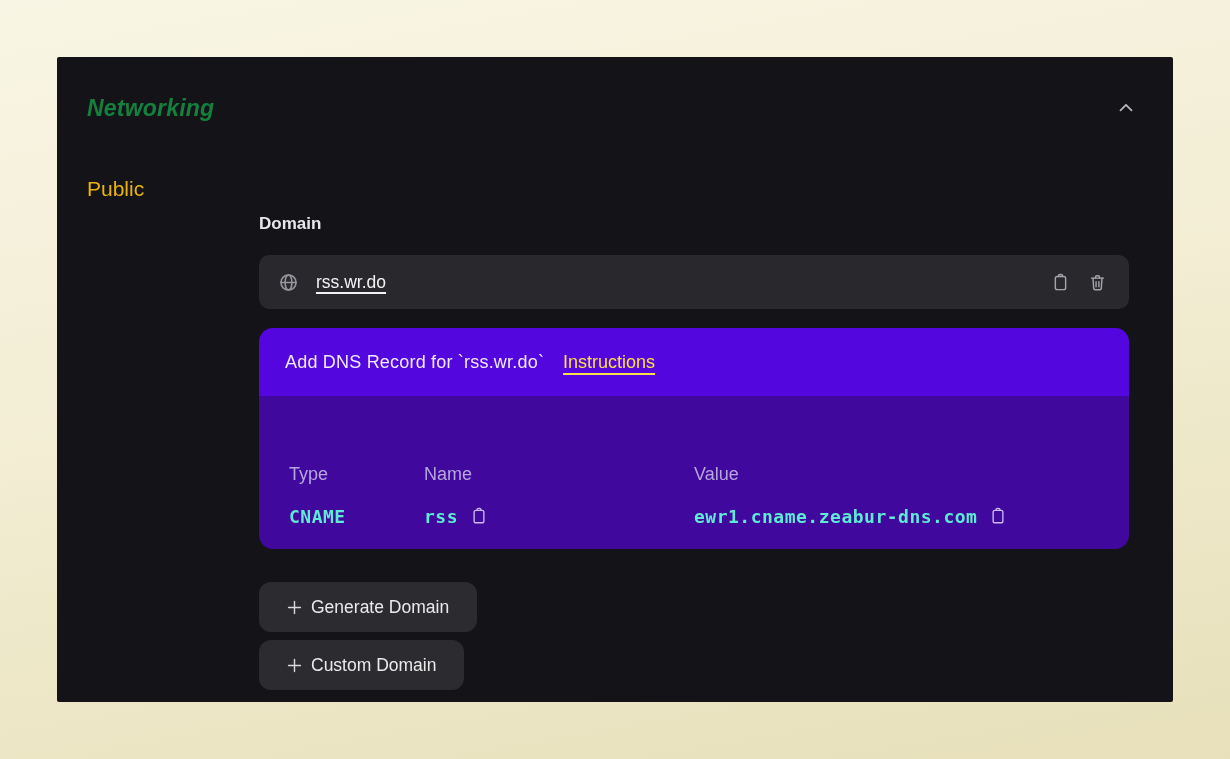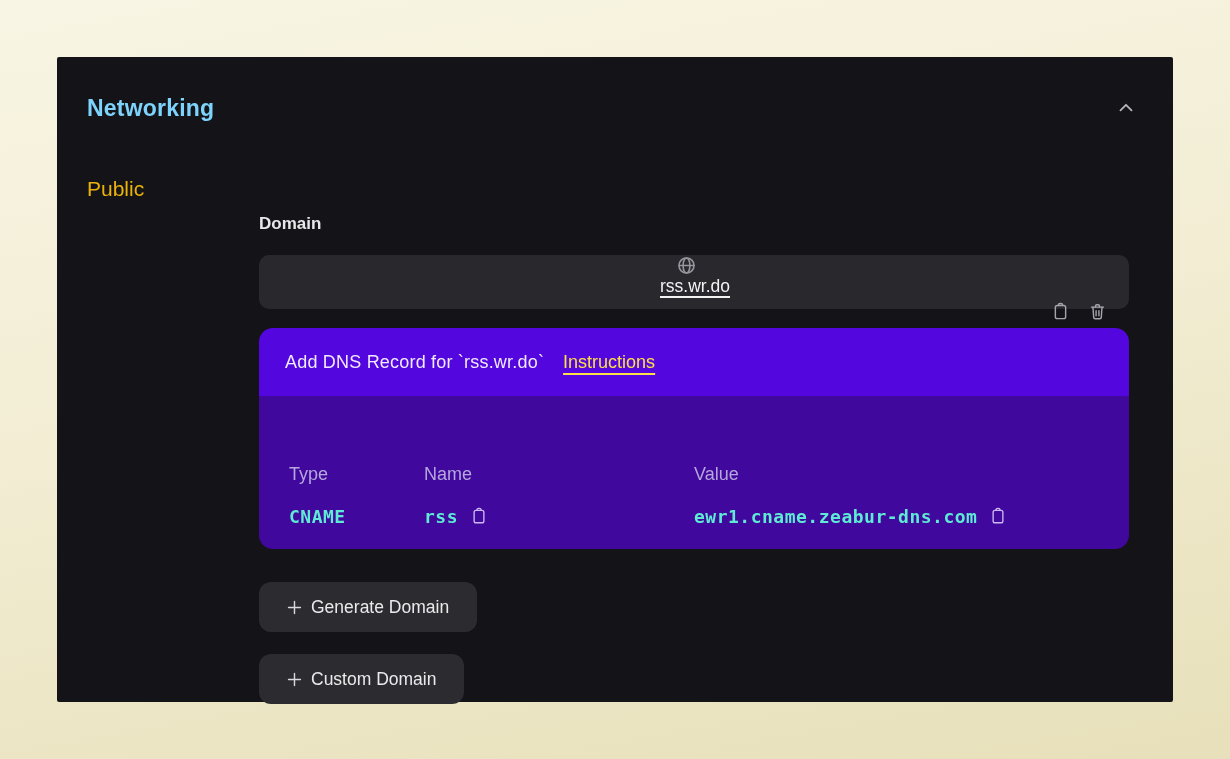--- a/index.html
+++ b/index.html
@@ -20,22 +20,23 @@
   .card-header {
     display: flex;
     align-items: center;
     justify-content: space-between;
     padding: 36px 34px 0 30px;
   }
   .panel-title {
     font-size: 23px;
     font-weight: 600;
     letter-spacing: 0.2px;
-    color: #7dd3fc;
+    color: #15803d;
     line-height: 30px;
+    font-style: italic;
   }
   .collapse-btn {
     background: transparent;
     border: none;
     cursor: pointer;
     color: #b5b5ba;
     display: flex;
     align-items: center;
     padding: 2px;
   }
@@ -65,21 +66,20 @@
     line-height: 22px;
   }
   .domain-row {
     margin-top: 20px;
     height: 54px;
     background: #29282d;
     border-radius: 10px;
     display: flex;
     align-items: center;
     padding: 0 17px 0 19px;
-    flex-direction: column;
   }
   .globe-wrap {
     color: #97969c;
     display: flex;
     align-items: center;
     margin-right: 17px;
   }
   .domain-link {
     color: #f3f3f4;
     font-size: 17.5px;
@@ -178,21 +178,21 @@
     font-size: 17.5px;
     cursor: pointer;
     width: fit-content;
   }
   .action-btn .plus-wrap {
     display: flex;
     align-items: center;
     color: #d9d9db;
   }
   .btn-generate { margin-top: 33px; }
-  .btn-custom { margin-top: 22px; }
+  .btn-custom { margin-top: 8px; }
 </style>
 </head>
 <body>
 
 <div class="card">
 
   <div class="card-header">
     <div class="panel-title">Networking</div>
     <button class="collapse-btn">
       <svg width="22" height="22" viewBox="0 0 24 24" fill="none" stroke="currentColor" stroke-width="2" stroke-linecap="round" stroke-linejoin="round">

